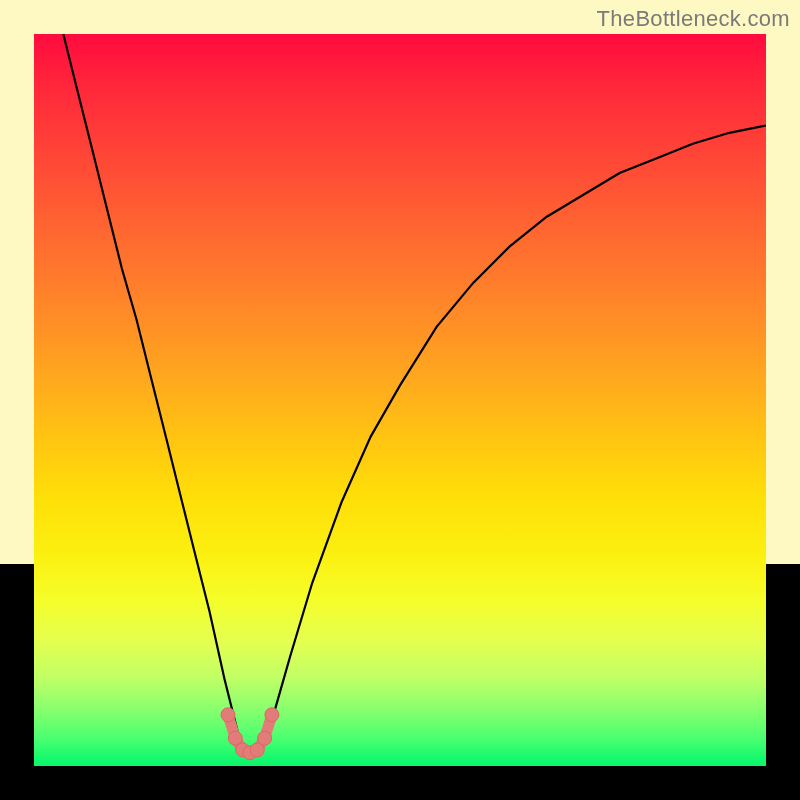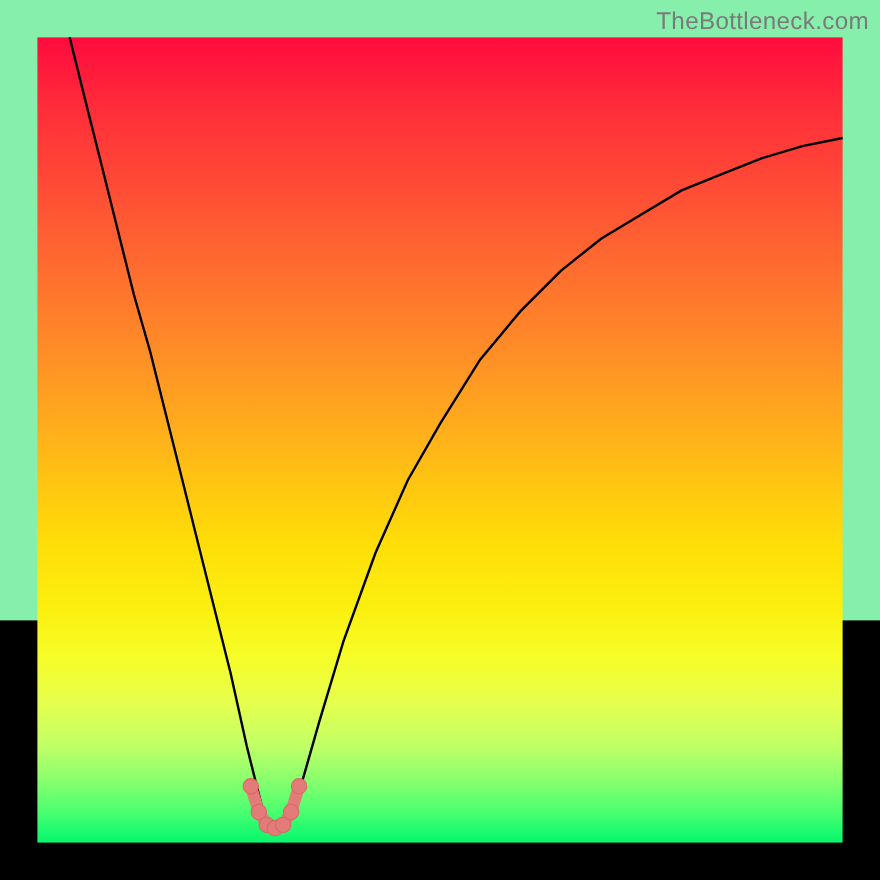--- a/index.html
+++ b/index.html
@@ -10,21 +10,21 @@
     background: #000;
     overflow: hidden;
     font-family: Arial, Helvetica, sans-serif;
   }
   .frame {
     position: absolute;
     left: 0;
     top: 0;
     width: 800px;
     height: 564px;
-    background: #86efac;
+    background: #fef9c3;
   }
   .plot {
     position: absolute;
     left: 34px;
     top: 34px;
     width: 732px;
     height: 732px;
     
     background: linear-gradient(to bottom,
       #ff0b3e 0%,

